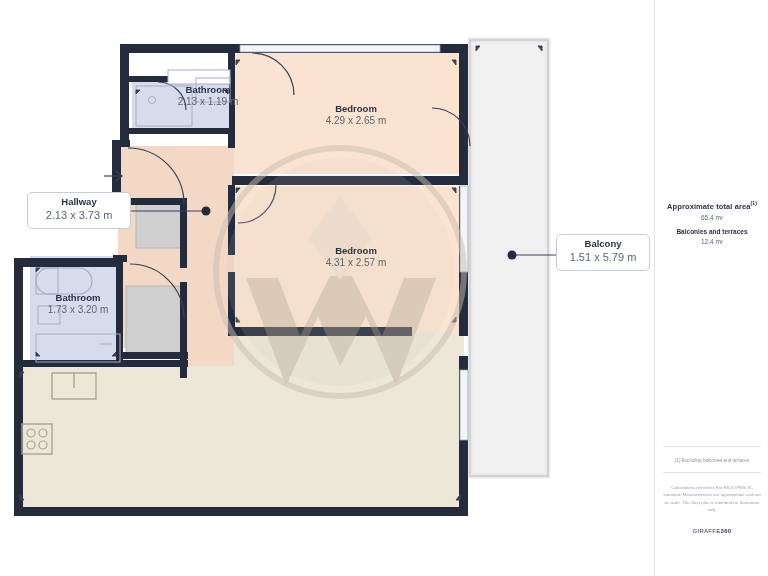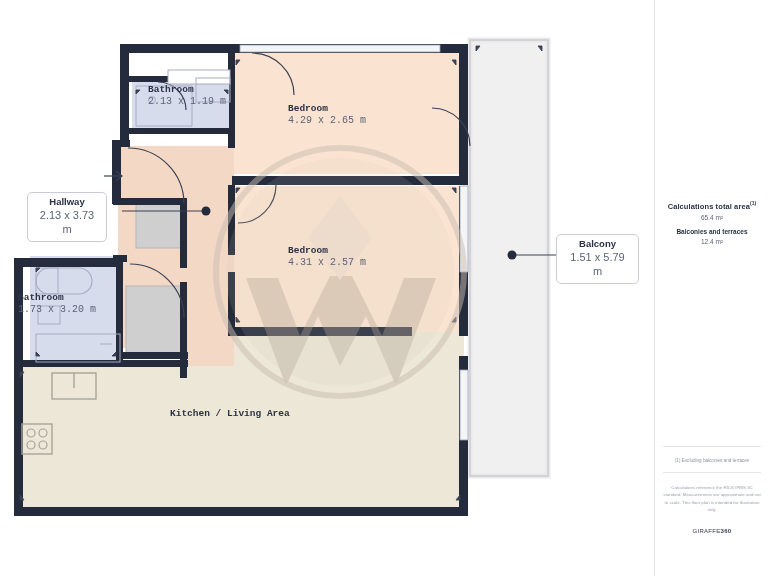--- a/index.html
+++ b/index.html
@@ -64,21 +64,21 @@
     padding:4px 8px 5px 8px;
     box-sizing:border-box;
   }
   .callout .c-name{
     font-size:9.5px;font-weight:bold;color:#2b3245;line-height:1.15;
   }
   .callout .c-dim{
     font-size:11px;color:#5d6475;line-height:1.25;margin-top:1px;
   }
   .roomlabel{
-    position:absolute;font-family:Liberation Mono, monospace;
+    position:absolute;text-align:center;
   }
   .roomlabel .r-name{
     font-size:9.5px;font-weight:bold;color:#2b3245;line-height:1.2;
     white-space:nowrap;
   }
   .roomlabel .r-dim{
     font-size:10px;color:#5d6475;line-height:1.3;white-space:nowrap;
   }
 </style>
 </head>
@@ -256,37 +256,36 @@
   <div class="r-name">Bedroom</div>
   <div class="r-dim">4.31 x 2.57 m</div>
 </div>
 
 <div class="roomlabel" style="left:18px;top:292px;width:120px;">
   <div class="r-name">Bathroom</div>
   <div class="r-dim">1.73 x 3.20 m</div>
 </div>
 
 <div class="roomlabel" style="left:170px;top:408px;width:190px;">
-  <div class="r-name">Kitchen / Living Area</div>
-</div>
-
-<div class="callout" style="left:27px;top:192px;width:80px;">
+</div>
+
+<div class="callout" style="left:27px;top:192px;width:104px;">
   <div class="c-name">Hallway</div>
   <div class="c-dim">2.13 x 3.73 m</div>
 </div>
 
-<div class="callout" style="left:556px;top:234px;width:83px;">
+<div class="callout" style="left:556px;top:234px;width:94px;">
   <div class="c-name">Balcony</div>
   <div class="c-dim">1.51 x 5.79 m</div>
 </div>
 
 <div class="panel">
 
   <div class="panel-block" style="top:200px;">
-    <div class="area-title"><span>Calculations total area</span><sup>(1)</sup></div>
+    <div class="area-title"><span>Approximate total area</span><sup>(1)</sup></div>
     <div class="area-value">65.4 m²</div>
   </div>
 
   <div class="panel-block" style="top:228px;">
     <div class="sub-title">Balconies and terraces</div>
     <div class="sub-value">12.4 m²</div>
   </div>
 
   <div class="divider" style="top:446px;"></div>
   <div class="footnote">(1) Excluding balconies and terraces</div>

